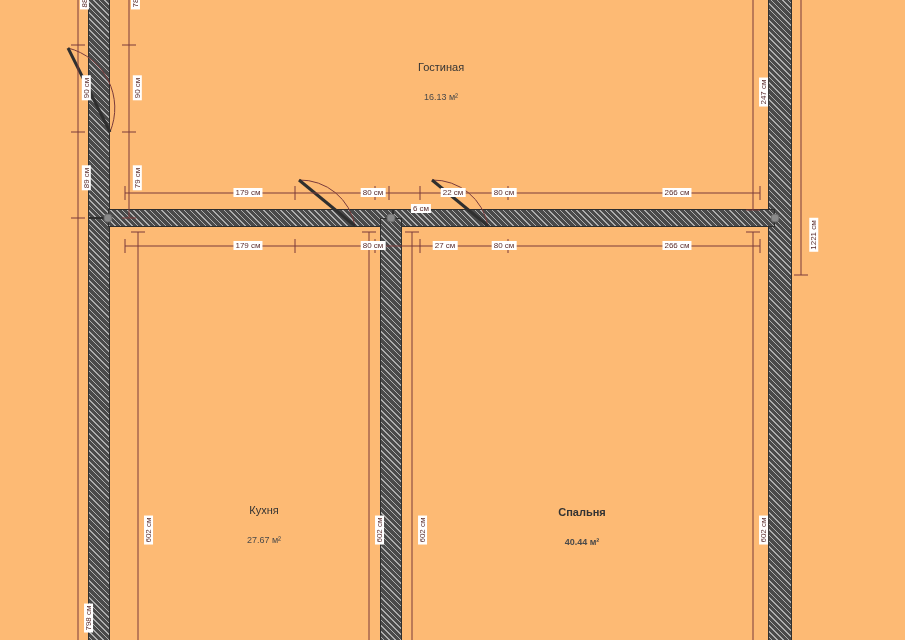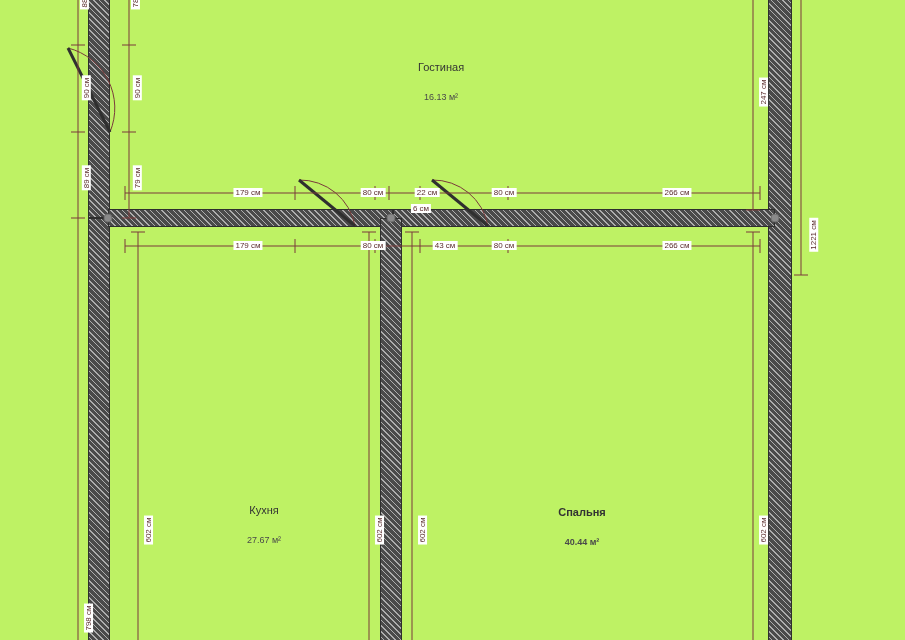--- a/index.html
+++ b/index.html
@@ -7,21 +7,21 @@
     padding: 0;
     background: #ffffff;
   }
   body {
     font-family: "Liberation Sans", sans-serif;
   }
   #plan {
     position: relative;
     width: 905px;
     height: 640px;
-    background: #bef264;
+    background: #fdba74;
     overflow: hidden;
   }
 
   
   .wall {
     position: absolute;
     background-color: #4a4a4a;
     background-image: repeating-linear-gradient(
       45deg,
       rgba(255,255,255,0.55) 0px,
@@ -185,27 +185,27 @@
 
   <div class="dim-label v" style="left:74px; top:88px;">90 см</div>
   <div class="dim-label v" style="left:125px; top:88px;">90 см</div>
   <div class="dim-label v" style="left:74px; top:178px;">89 см</div>
   <div class="dim-label v" style="left:125px; top:178px;">79 см</div>
   <div class="dim-label v" style="left:74px; top:618px;">798 см</div>
 
   <div class="dim-label h" style="left:209px; top:188px;">179 см</div>
   <div class="dim-label h" style="left:334px; top:188px;">80 см</div>
   <div class="dim-label h" style="left:382px; top:204px;">6 см</div>
-  <div class="dim-label h" style="left:388px; top:188px;">22 см</div>
+  <div class="dim-label h" style="left:414px; top:188px;">22 см</div>
   <div class="dim-label h" style="left:465px; top:188px;">80 см</div>
   <div class="dim-label h" style="left:638px; top:188px;">266 см</div>
 
   <div class="dim-label h" style="left:209px; top:241px;">179 см</div>
   <div class="dim-label h" style="left:334px; top:241px;">80 см</div>
-  <div class="dim-label h" style="left:406px; top:241px;">43 см</div>
+  <div class="dim-label h" style="left:406px; top:241px;">27 см</div>
   <div class="dim-label h" style="left:465px; top:241px;">80 см</div>
   <div class="dim-label h" style="left:638px; top:241px;">266 см</div>
 
   <div class="dim-label v" style="left:749px; top:92px;">247 см</div>
   <div class="dim-label v" style="left:797px; top:235px;">1221 см</div>
   <div class="dim-label v" style="left:749px; top:530px;">602 см</div>
 
   <div class="dim-label v" style="left:134px; top:530px;">602 см</div>
   <div class="dim-label v" style="left:365px; top:530px;">602 см</div>
   <div class="dim-label v" style="left:408px; top:530px;">602 см</div>

